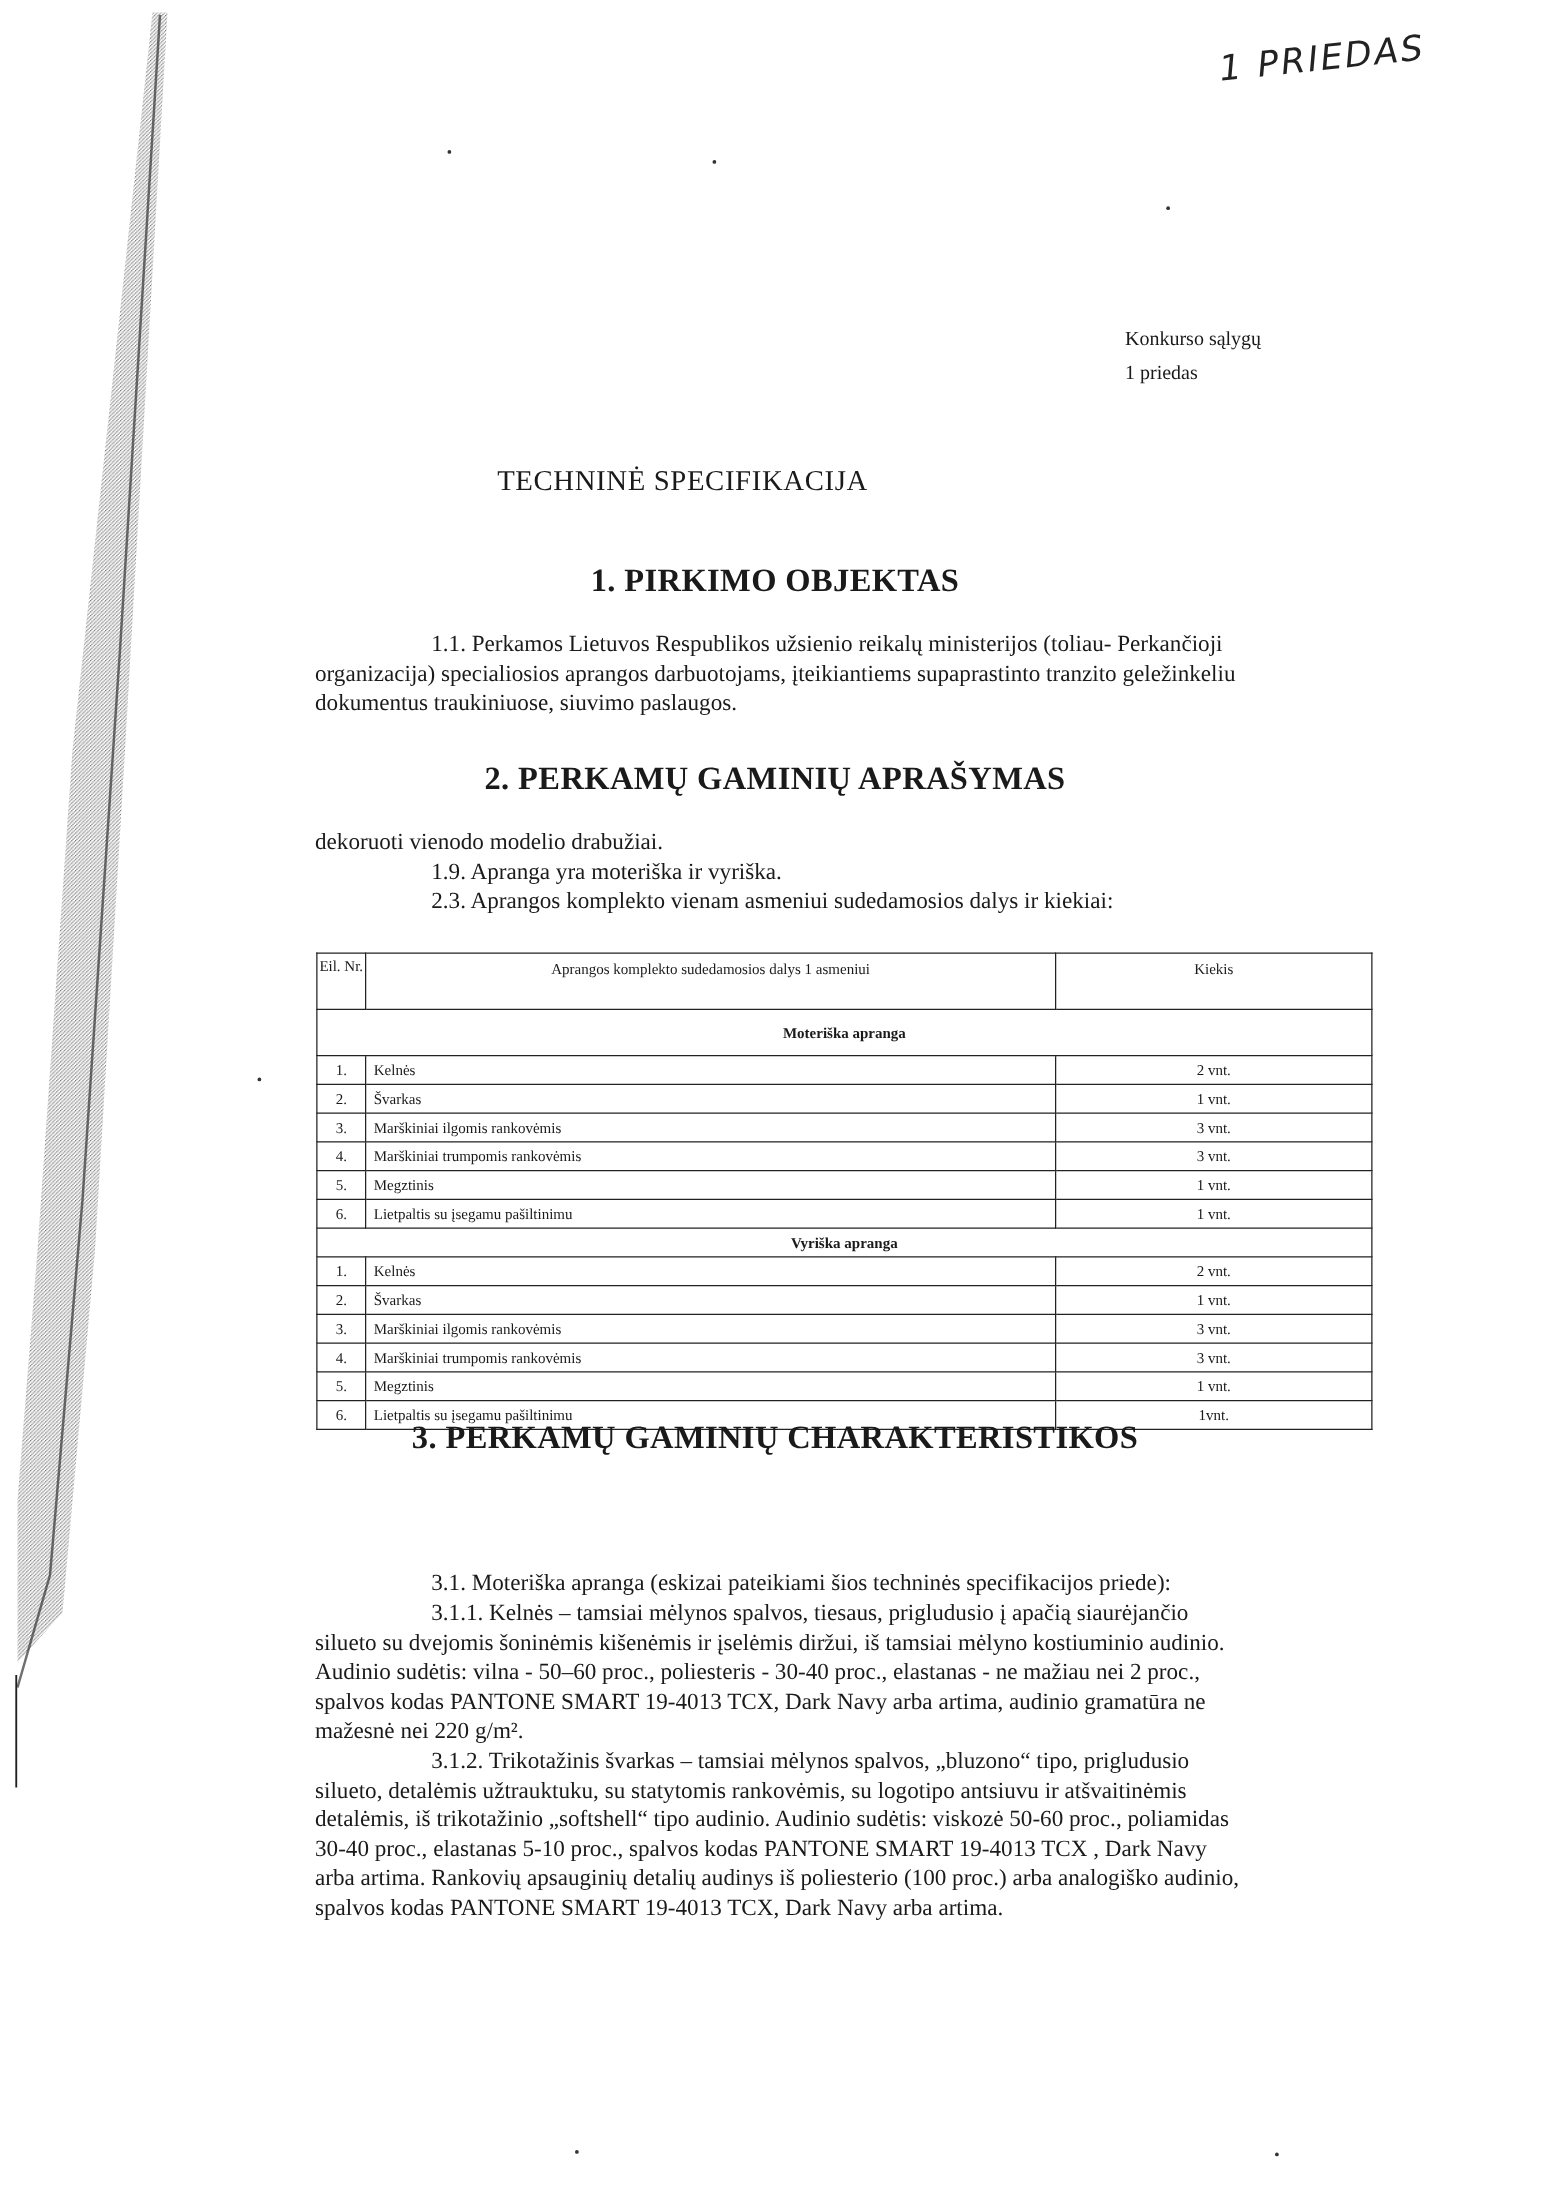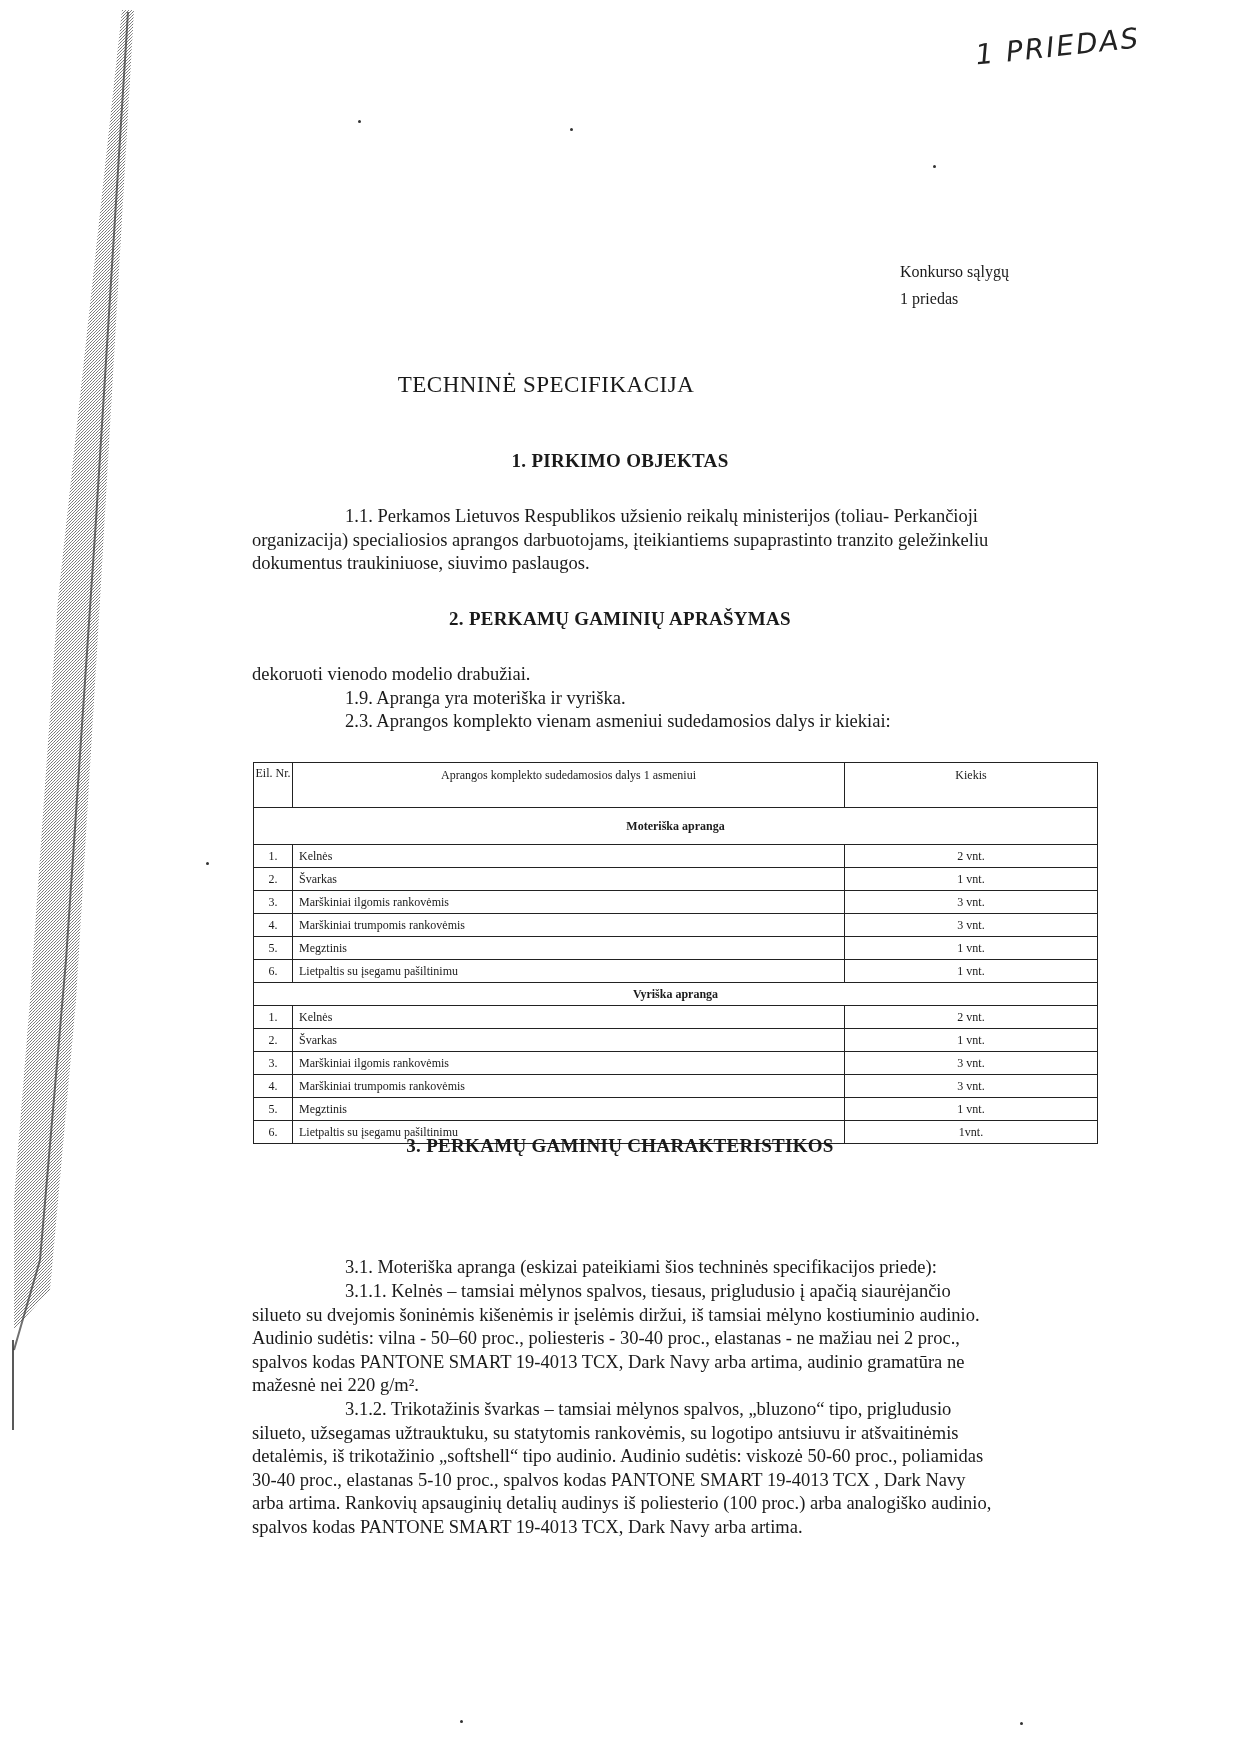--- a/index.html
+++ b/index.html
@@ -10,21 +10,21 @@
 
     .handwritten { position: absolute; left: 975px; top: 30px; font-family: "DejaVu Sans", sans-serif;
                    font-style: italic; font-size: 28px; letter-spacing: 2px; color: #222; transform: rotate(-6deg); font-weight: 300; }
 
     .stamp-note { position: absolute; left: 880px; top: 258px; font-size: 16px; line-height: 27px; margin-left: 20px; }
 
     .doc-title { position: absolute; left: 0; width: 1092px; top: 372px; text-align: center;
                  font-size: 23px; letter-spacing: 0.5px; font-weight: normal; }
 
     .section-heading { position: absolute; left: 0; width: 1240px; text-align: center;
-                       font-size: 19px; font-weight: bold; letter-spacing: 0.3px; }
+                       font-size: 26px; font-weight: bold; letter-spacing: 0.3px; }
 
     .para { position: absolute; left: 252px; width: 866px; font-size: 18.5px; line-height: 23.5px;
             text-align: justify; text-align-last: left; }
     .line { display: block; }
 
     table.spec { position: absolute; left: 253px; top: 762px; width: 845px; border-collapse: collapse;
                  font-size: 12px; }
     table.spec td, table.spec th { border: 1.5px solid #222; padding: 0 6px; height: 22px; font-weight: normal; }
     table.spec th { vertical-align: top; line-height: 21px; padding-top: 2px; }
     table.spec .c-nr { width: 38px; text-align: center; padding: 0; }
@@ -157,21 +157,21 @@
 </div>
 <div class="para" style="top:1280px;">
   <span class="line" style="padding-left:93px;">3.1.1. Kelnės – tamsiai mėlynos spalvos, tiesaus, prigludusio į apačią siaurėjančio</span>
   <span class="line">silueto su dvejomis šoninėmis kišenėmis ir įselėmis diržui, iš tamsiai mėlyno kostiuminio audinio.</span>
   <span class="line">Audinio sudėtis: vilna - 50–60 proc., poliesteris - 30-40 proc., elastanas - ne mažiau nei 2 proc.,</span>
   <span class="line">spalvos kodas PANTONE SMART 19-4013 TCX, Dark Navy arba artima, audinio gramatūra ne</span>
   <span class="line">mažesnė nei 220 g/m².</span>
 </div>
 <div class="para" style="top:1398px;">
   <span class="line" style="padding-left:93px;">3.1.2. Trikotažinis švarkas – tamsiai mėlynos spalvos, „bluzono“ tipo, prigludusio</span>
-  <span class="line">silueto, užsegamas užtrauktuku, su statytomis rankovėmis, su logotipo antsiuvu ir atšvaitinėmis</span>
+  <span class="line">silueto, detalėmis užtrauktuku, su statytomis rankovėmis, su logotipo antsiuvu ir atšvaitinėmis</span>
   <span class="line">detalėmis, iš trikotažinio „softshell“ tipo audinio. Audinio sudėtis: viskozė 50-60 proc., poliamidas</span>
   <span class="line">30-40 proc., elastanas 5-10 proc., spalvos kodas PANTONE SMART 19-4013 TCX , Dark Navy</span>
   <span class="line">arba artima. Rankovių apsauginių detalių audinys iš poliesterio (100 proc.) arba analogiško audinio,</span>
   <span class="line">spalvos kodas PANTONE SMART 19-4013 TCX, Dark Navy arba artima.</span>
 </div>
 
 <span class="dot" style="left:358px; top:120px;"></span>
 <span class="dot" style="left:570px; top:128px;"></span>
 <span class="dot" style="left:933px; top:165px;"></span>
 <span class="dot" style="left:206px; top:862px;"></span>

